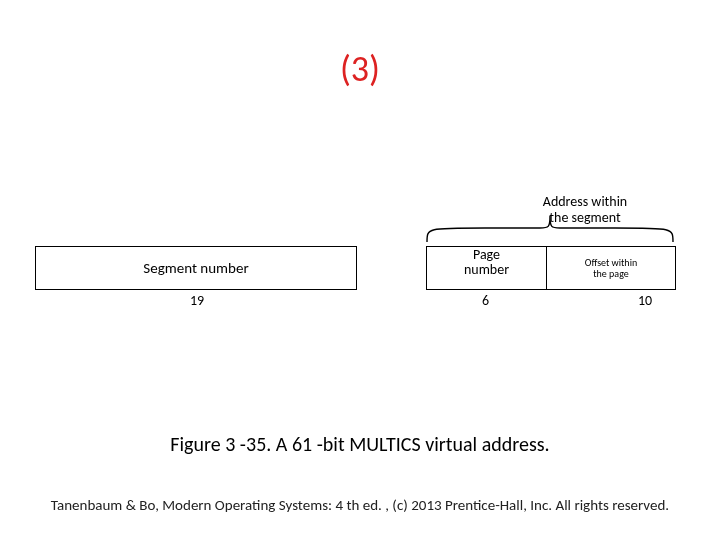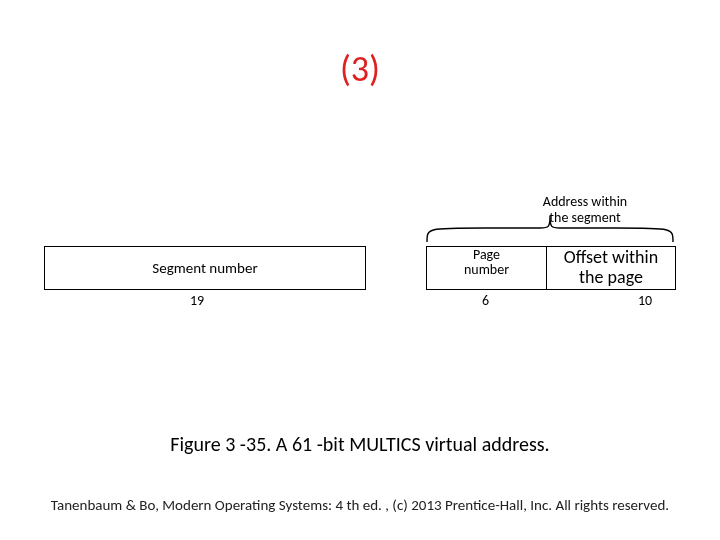--- a/index.html
+++ b/index.html
@@ -40,21 +40,21 @@
     width: 250px;
     height: 30px;
   }
   .boxrow {
     position: absolute;
     top: 68px;
     left: 0; right: 0;
   }
   .seg-box {
     position: absolute;
-    left: 44px;
+    left: 35px;
     width: 322px;
     height: 44px;
     border: 1.5px solid #000;
     font-size: 15px;
     display: flex;
     align-items: center;
     justify-content: center;
   }
   .page-box {
     position: absolute;
@@ -70,21 +70,21 @@
     text-align: center;
     line-height: 1.1;
     padding: 0 6px;
   }
   .offset-box {
     position: absolute;
     left: 546px;
     width: 130px;
     height: 44px;
     border: 1.5px solid #000;
-    font-size: 18px;
+    font-size: 10px;
     display: flex;
     align-items: center;
     justify-content: center;
     text-align: center;
     line-height: 1.1;
     padding: 0 6px;
   }
   .bitnum {
     position: absolute;
     top: 114px;

